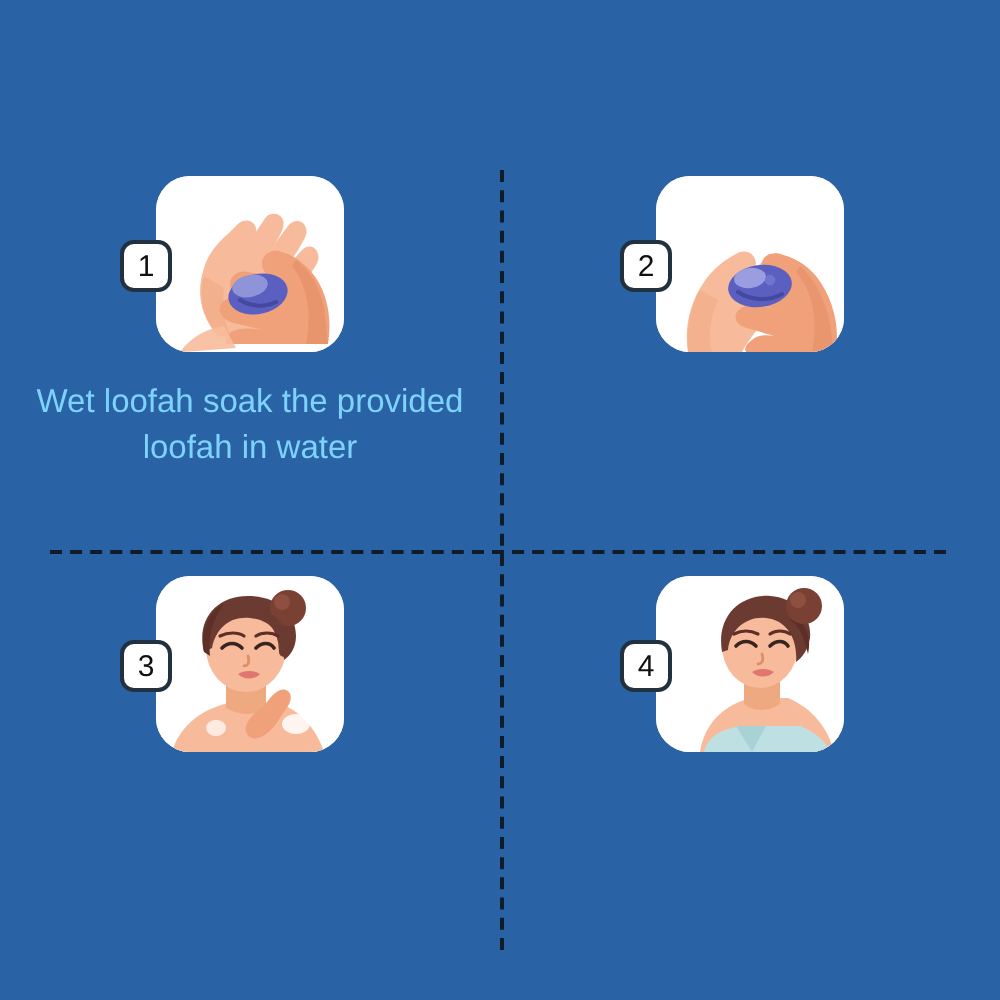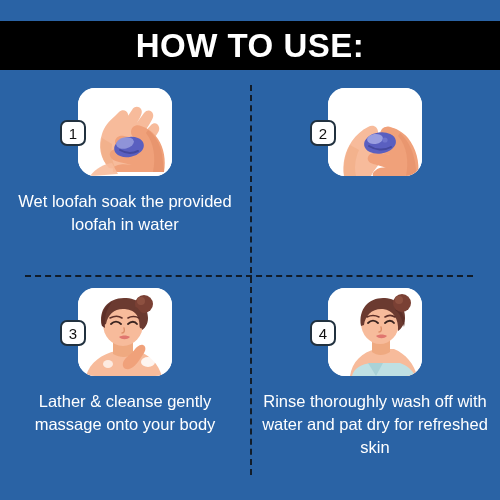--- a/index.html
+++ b/index.html
@@ -113,34 +113,31 @@
     font-size: 15px;
     font-weight: normal;
     box-sizing: border-box;
     z-index: 3;
   }
 
   .step-caption {
     margin-top: 14px;
     width: 232px;
     text-align: center;
-    color: #ffffff;
+    color: #7dd3fc;
     font-size: 16.5px;
     line-height: 1.38;
     font-weight: normal;
   }
 </style>
 </head>
 <body>
 
 <div class="poster">
 
-  <div class="header-banner">
-    <div class="header-title">HOW TO USE:</div>
-  </div>
 
   <div class="divider-h"></div>
   <div class="divider-v"></div>
 
   <div class="grid">
 
     <div class="step step-1">
       <div class="card-wrap">
         <div class="card">
           <svg width="94" height="88" viewBox="0 0 94 88">
@@ -227,21 +224,20 @@
             <path d="M41 49 C44 47 49 47 52 49 C49 52 44 52 41 49 Z" fill="#e0766f"></path>
 
             <path d="M55 64 C58 59 62 56 65 57 C68 58 68 62 66 65 L62 71 C59 76 55 80 51 81 C47 82 44 79 45 75 C46 71 50 68 55 64 Z" fill="#f0a17a"></path>
 
             <ellipse cx="70" cy="74" rx="7" ry="5" fill="#ffffff" opacity="0.85"></ellipse>
             <ellipse cx="30" cy="76" rx="5" ry="4" fill="#ffffff" opacity="0.7"></ellipse>
           </svg>
         </div>
         <div class="badge">3</div>
       </div>
-      <div class="step-caption">Lather &amp; cleanse gently massage onto your body</div>
     </div>
 
     <div class="step step-4">
       <div class="card-wrap">
         <div class="card">
           <svg width="94" height="88" viewBox="0 0 94 88">
             <rect x="0" y="0" width="94" height="88" fill="#ffffff"></rect>
 
             <path d="M22 88 C24 74 34 64 48 61 L66 61 C78 66 86 76 89 88 Z" fill="#f7bb9b"></path>
 
@@ -263,17 +259,16 @@
 
             <path d="M39 29 C43 27 47 27 51 29" stroke="#5d2f28" stroke-width="1.6" fill="none" stroke-linecap="round"></path>
             <path d="M57 29 C60 27 64 27 67 29" stroke="#5d2f28" stroke-width="1.6" fill="none" stroke-linecap="round"></path>
 
             <path d="M53 39 C54 42 53 44 51 44" stroke="#dd8f69" stroke-width="1.4" fill="none" stroke-linecap="round"></path>
             <path d="M48 48 C51 46 56 46 59 48 C56 51 51 51 48 48 Z" fill="#e0766f"></path>
           </svg>
         </div>
         <div class="badge">4</div>
       </div>
-      <div class="step-caption">Rinse thoroughly wash off with water and pat dry for refreshed skin</div>
     </div>
 
   </div>
 </div>
 
 </body></html>

